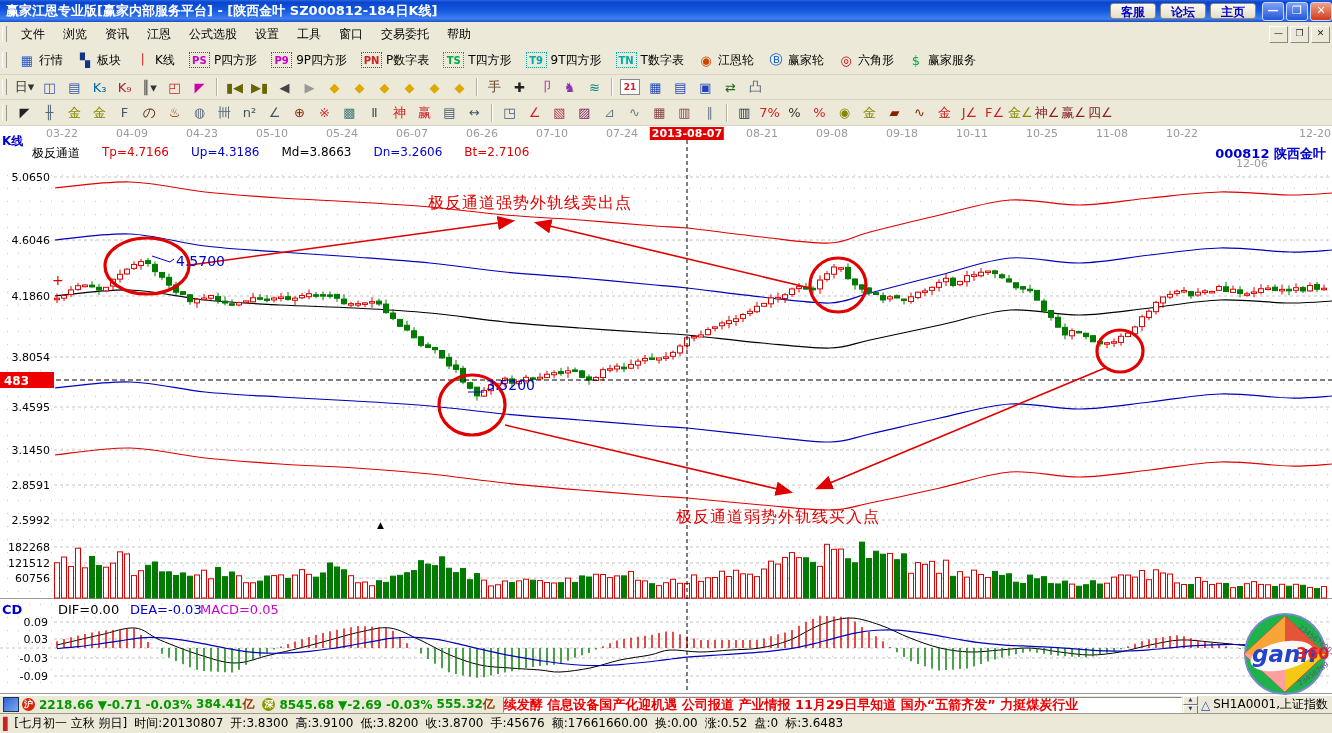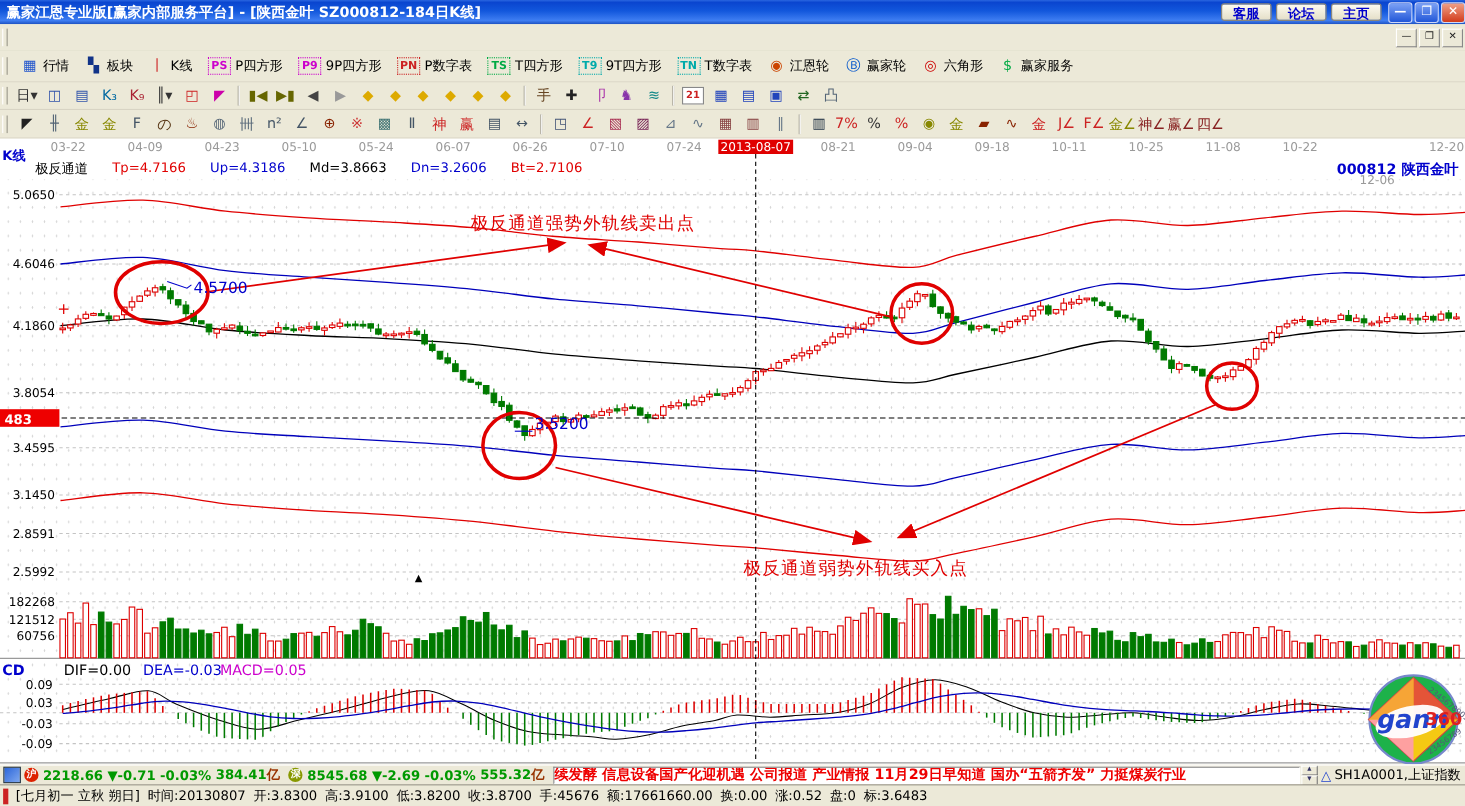--- a/index.html
+++ b/index.html
@@ -35,21 +35,21 @@
   .ti.box{border:1px solid #888;background:#fff;font-size:9px;font-weight:bold;height:14px;min-width:16px;margin:0 3px;}
   .sep{width:1px;height:18px;background:#b4b0a4;border-right:1px solid #fff;margin:0 4px;}
   
   #chartwin{position:absolute;left:0;top:126px;width:1332px;height:569px;background:#fff;overflow:hidden;}
   #plotbg{position:absolute;left:0;top:37px;width:1332px;height:530px;
     background-image:radial-gradient(#d4d4d4 0.7px,transparent 0.9px);background-size:11px 13px;background-position:2px 6px;}
   #plot{position:absolute;left:0;top:0;}
   #tabLabel{position:absolute;left:2px;top:7px;color:#0000cc;font-size:12px;font-weight:bold;}
   #dateRow{position:absolute;left:0;top:1px;width:1332px;height:16px;}
   .dlab{position:absolute;transform:translateX(-50%);color:#9a9a9a;font-size:11px;white-space:nowrap;}
-  .dlab.hl{background:#e00000;color:#fff;padding:0 2px;z-index:3;}
+  .dlab.hl{background:#e00000;color:#fff;padding:0 2px;z-index:3;font-weight:bold;}
   #indRow{position:absolute;left:32px;top:19px;height:16px;display:flex;gap:22px;font-size:12px;white-space:nowrap;}
   #symLabel{position:absolute;right:6px;top:19px;color:#0000cc;font-size:13px;font-weight:bold;}
   
   #logo{position:absolute;left:1240px;top:486px;width:92px;height:84px;}
   
   #status1{position:absolute;left:0;top:695px;width:1332px;height:18px;background:#ece9d8;display:flex;align-items:center;font-size:12px;border-top:1px solid #fff;box-sizing:border-box;}
   .mini-ic{width:14px;height:13px;background:linear-gradient(135deg,#2b65d9,#7fa8ef);border:1px solid #234;margin:0 3px;}
   .mkt{display:flex;align-items:center;gap:4px;margin-right:8px;white-space:nowrap;}
   .mkt .dot{width:13px;height:13px;border-radius:50%;color:#fff;font-size:9px;line-height:13px;text-align:center;font-weight:bold;}
   .green{color:#009900;font-weight:bold;}
@@ -73,20 +73,32 @@
     <span>赢家江恩专业版[赢家内部服务平台] - [陕西金叶  SZ000812-184日K线]</span>
     <span class="spacer"></span>
     <div id="quickBtns"><button class="qbtn">客服</button><button class="qbtn">论坛</button><button class="qbtn">主页</button></div>
     <div class="wbtn">—</div>
     <div class="wbtn">❐</div>
     <div class="wbtn close">✕</div>
   </div>
 
   <div id="menubar">
     <div class="grip"></div>
+    <div id="menuItems" style="display:flex">
+        <div class="menu-item">文件</div>
+        <div class="menu-item">浏览</div>
+        <div class="menu-item">资讯</div>
+        <div class="menu-item">江恩</div>
+        <div class="menu-item">公式选股</div>
+        <div class="menu-item">设置</div>
+        <div class="menu-item">工具</div>
+        <div class="menu-item">窗口</div>
+        <div class="menu-item">交易委托</div>
+        <div class="menu-item">帮助</div>
+      </div>
     <span class="spacer"></span>
     <div id="childControls" style="display:flex">
         <div class="cbtn">—</div>
         <div class="cbtn">❐</div>
         <div class="cbtn">✕</div>
       </div>
   </div>
 
   <div id="toolbar1" class="toolbar">
       <div class="grip"></div>
@@ -1031,21 +1043,21 @@
         <div class="dlab" style="left: 132px;">04-09</div>
         <div class="dlab" style="left: 202px;">04-23</div>
         <div class="dlab" style="left: 272px;">05-10</div>
         <div class="dlab" style="left: 342px;">05-24</div>
         <div class="dlab" style="left: 412px;">06-07</div>
         <div class="dlab" style="left: 482px;">06-26</div>
         <div class="dlab" style="left: 552px;">07-10</div>
         <div class="dlab" style="left: 622px;">07-24</div>
         <div class="dlab hl" style="left: 687px;">2013-08-07</div>
         <div class="dlab" style="left: 762px;">08-21</div>
-        <div class="dlab" style="left: 832px;">09-04</div>
+        <div class="dlab" style="left: 832px;">09-08</div>
         <div class="dlab" style="left: 902px;">09-18</div>
         <div class="dlab" style="left: 972px;">10-11</div>
         <div class="dlab" style="left: 1042px;">10-25</div>
         <div class="dlab" style="left: 1112px;">11-08</div>
         <div class="dlab" style="left: 1182px;">10-22</div>
         <div class="dlab" style="left: 1252px; margin-top: 30px;">12-06</div>
         <div class="dlab" style="left: 1315px;">12-20</div>
       </div>
     <div id="indRow">
         <span style="color: rgb(0, 0, 0);">极反通道</span>

